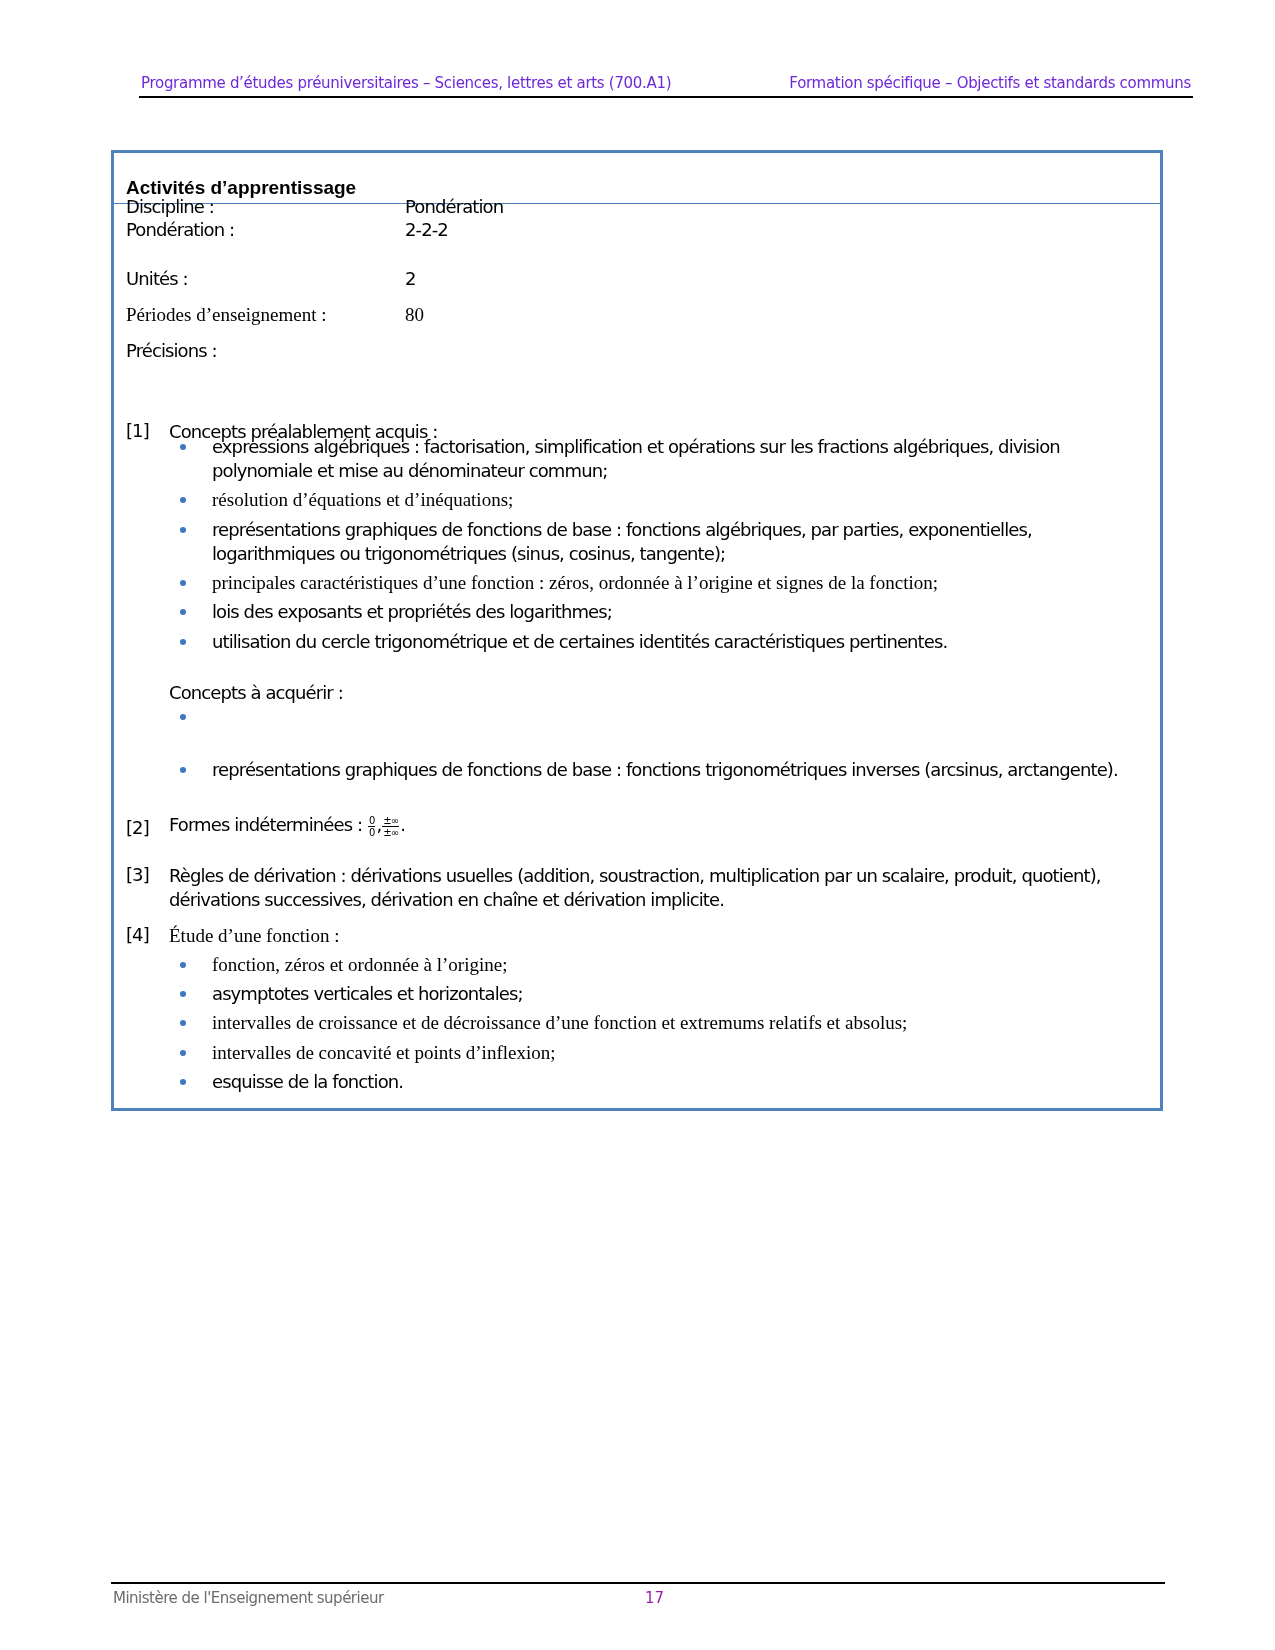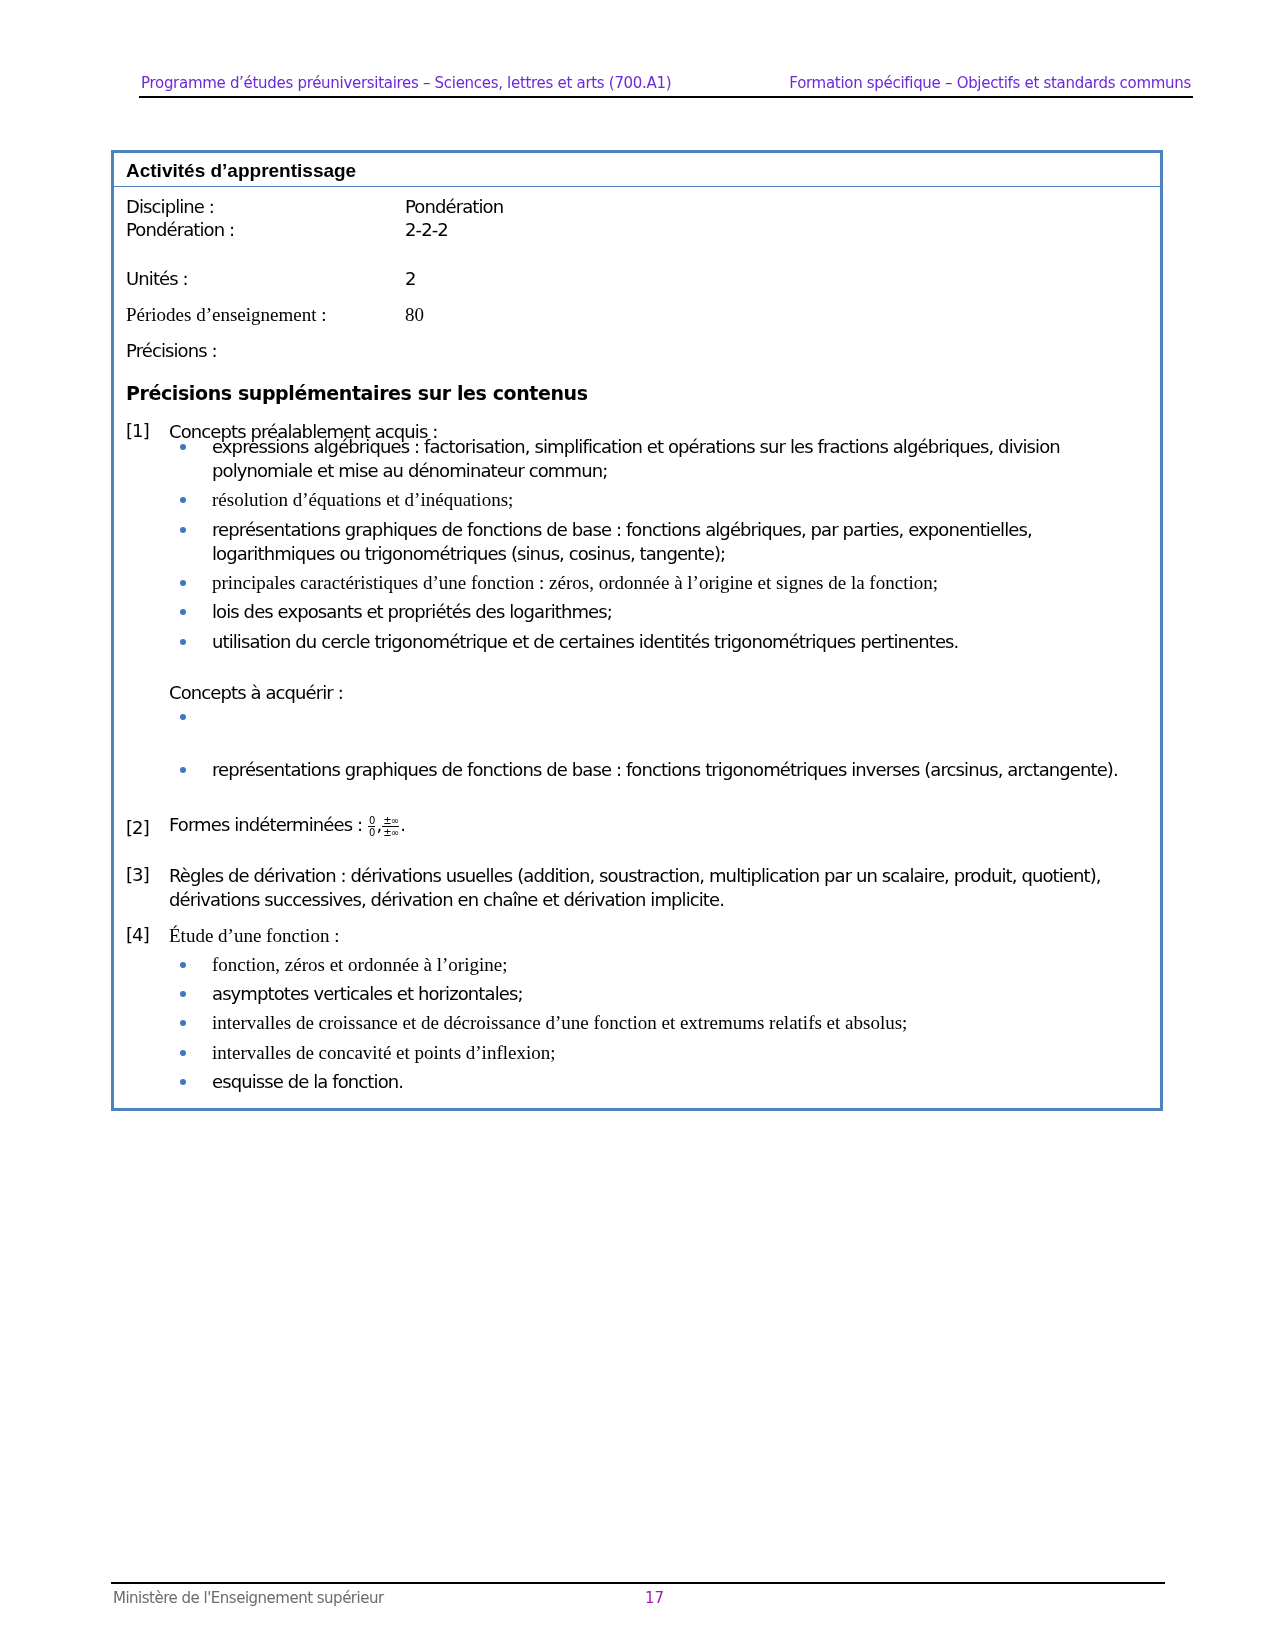--- a/index.html
+++ b/index.html
@@ -5,21 +5,21 @@
   html, body { margin: 0; padding: 0; background: #ffffff; }
   body { width: 1275px; height: 1650px; position: relative; overflow: hidden;
          font-family: "DejaVu Sans", sans-serif; color: #000; }
   .hdr { position: absolute; top: 72px; left: 111px; width: 1054px; height: 24px;
          border-bottom: 2px solid #000; font-size: 15px; color: #6d28d9;
          font-family: "DejaVu Sans", sans-serif; letter-spacing: -0.3px; margin-left: 28px; }
   .hdr .l { position: absolute; left: 2px; top: 2px; }
   .hdr .r { position: absolute; right: 2px; top: 2px; text-align: center; }
   .box { position: absolute; left: 111px; top: 150px; width: 1046px; height: 955px;
          border: 3px solid #4f81bd; }
-  .box .title { position: absolute; left: 0; top: 0; width: 100%; height: 33px;
+  .box .title { position: absolute; left: 0; top: 17px; width: 100%; height: 33px;
          border-bottom: 1.5px solid #4f81bd; text-align: right; }
   .box .title span { position: absolute; left: 12px; top: 7px; font-family: "Liberation Sans", sans-serif;
          font-weight: bold; font-size: 19px; }
   .row { position: absolute; left: 12px; font-size: 19px; }
   .row .val { position: absolute; left: 279px; white-space: nowrap; }
   .lbl { white-space: nowrap; }
   .sub { position: absolute; left: 12px; font-family: "DejaVu Sans", sans-serif; font-weight: bold;
          font-size: 19px; letter-spacing: -0.4px; }
   .num { position: absolute; left: 12px; font-size: 19px; }
   .para { position: absolute; left: 55px; font-size: 19px; width: 975px; line-height: 24px; }
@@ -64,21 +64,20 @@
   </div>
   <div class="row arial" style="top:151px">
     <span class="lbl">Périodes d’enseignement :</span>
     <span class="val">80</span>
   </div>
   <div class="row cond" style="top:187px">
     <span class="lbl">Précisions :</span>
     <span class="val"></span>
   </div>
 
-  <div class="sub" style="top:229px">Précisions supplémentaires sur les contenus</div>
 
   <div class="num cond" style="top:267px">[1]</div>
   <div class="para cond" style="top:267px">Concepts préalablement acquis :</div>
 
   <div class="bul" style="top:289px">
       <i></i>
     </div>
   <div class="btxt cond" style="top:282px">expressions algébriques : factorisation, simplification et opérations sur les fractions algébriques, division polynomiale et mise au dénominateur commun;</div>
 
   <div class="bul" style="top:342px">
@@ -97,21 +96,21 @@
   <div class="btxt arial" style="top:418px">principales caractéristiques d’une fonction : zéros, ordonnée à l’origine et signes de la fonction;</div>
 
   <div class="bul" style="top:454px">
       <i></i>
     </div>
   <div class="btxt cond" style="top:447px">lois des exposants et propriétés des logarithmes;</div>
 
   <div class="bul" style="top:484px">
       <i></i>
     </div>
-  <div class="btxt cond" style="top:477px">utilisation du cercle trigonométrique et de certaines identités trigonométriques pertinentes.</div>
+  <div class="btxt cond" style="top:477px">utilisation du cercle trigonométrique et de certaines identités caractéristiques pertinentes.</div>
 
   <div class="para cond" style="top:528px">Concepts à acquérir :</div>
 
   <div class="bul" style="top:559px">
       <i></i>
     </div>
 
   <div class="bul" style="top:612px">
       <i></i>
     </div>

